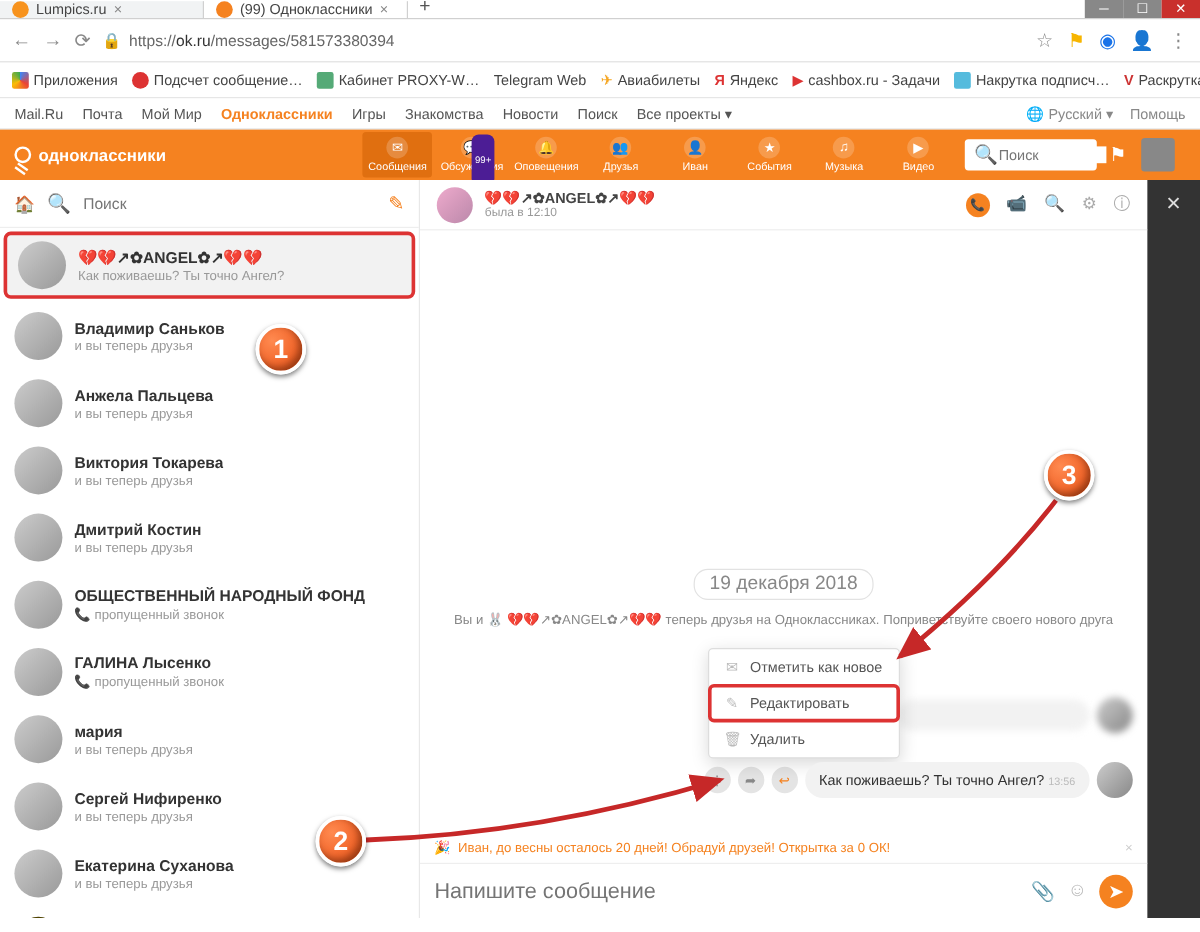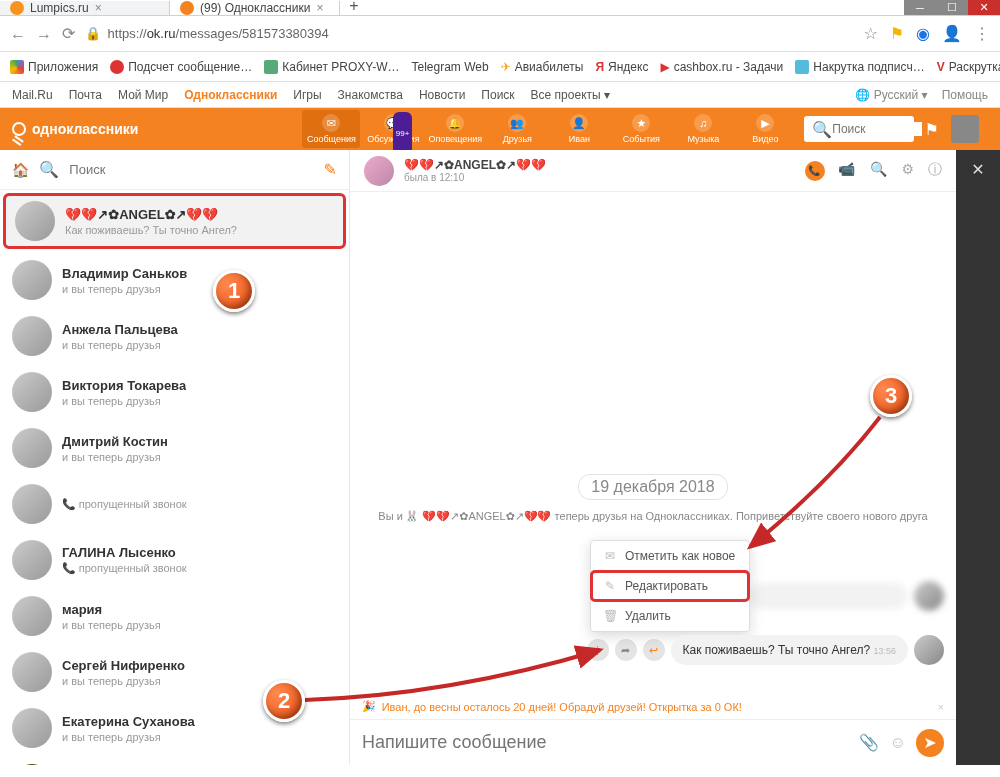--- a/index.html
+++ b/index.html
@@ -260,20 +260,21 @@
       <div class="citem">
           <div class="cava"></div>
           <div class="ctext">
             <div class="cname">Дмитрий Костин</div>
             <div class="csub">и вы теперь друзья</div>
           </div>
         </div>
       <div class="citem">
           <div class="cava"></div>
           <div class="ctext">
+            <div class="cname">ОБЩЕСТВЕННЫЙ НАРОДНЫЙ ФОНД</div>
             <div class="csub phone">пропущенный звонок</div>
           </div>
         </div>
       <div class="citem">
           <div class="cava"></div>
           <div class="ctext">
             <div class="cname">ГАЛИНА Лысенко</div>
             <div class="csub phone">пропущенный звонок</div>
           </div>
         </div>

